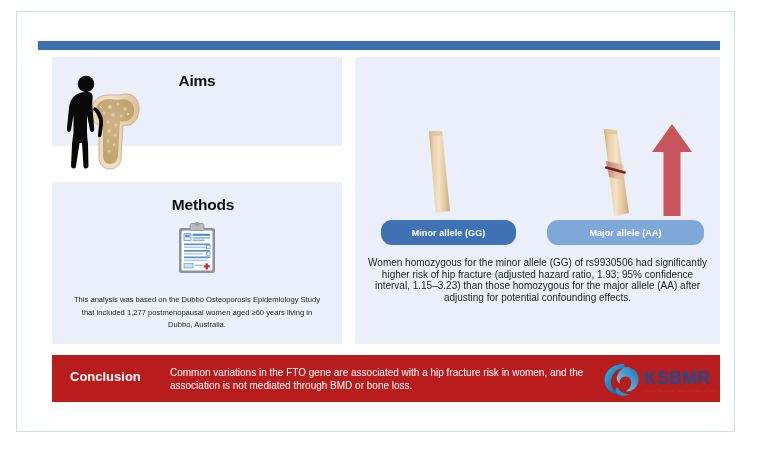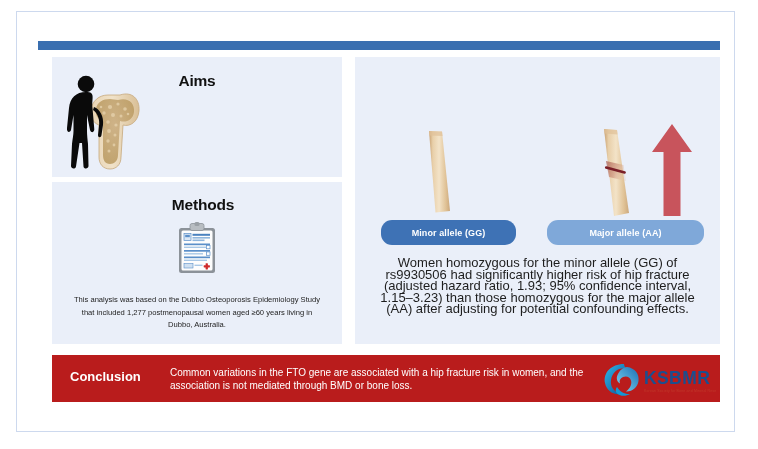--- a/index.html
+++ b/index.html
@@ -27,42 +27,42 @@
     width:682px;height:9px;
     background:#3a6fb0;
   }
 
   
   .panel{
     position:absolute;
     background:#eaeff9;
     box-sizing:border-box;
   }
-  .panel-aims{    left:52px; top:57px;  width:290px; height:120px; }
+  .panel-aims{    left:52px; top:57px;  width:290px; height:89px; }
   .panel-methods{ left:52px; top:182px; width:290px; height:162px; }
   .panel-results{ left:355px;top:57px;  width:365px; height:287px; }
 
   .sec-title{
     position:absolute;left:0;right:0;
     text-align:center;
     font-size:15.5px;font-weight:bold;color:#111111;
     letter-spacing:-0.2px;
   }
   .panel-aims .sec-title{ top:15px; }
   .panel-methods .sec-title{ top:14px;padding-left:12px; }
   .panel-results .sec-title{ top:13px; }
 
   .body-text{
     position:absolute;
     font-size:7.6px;line-height:12.6px;
     color:#1d1d1d;text-align:center;
   }
   .aims-text{ left:128px; top:42px; width:152px; }
   .methods-text{ left:20px; top:112px; width:250px; }
-  .results-text{ left:12px; top:200px; width:341px; font-size:13px;line-height:11.6px;}
+  .results-text{ left:12px; top:200px; width:341px; font-size:10px;line-height:11.6px;}
 
   
   .aims-figure{ position:absolute;left:6px;top:16px;width:86px;height:98px; }
 
   
   .methods-figure{ position:absolute;left:125px;top:40px;width:40px;height:52px; }
 
   
   .bone-intact{ position:absolute;left:60px;top:72px;width:50px;height:86px; }
   .bone-broken{ position:absolute;left:238px;top:70px;width:52px;height:92px; }

